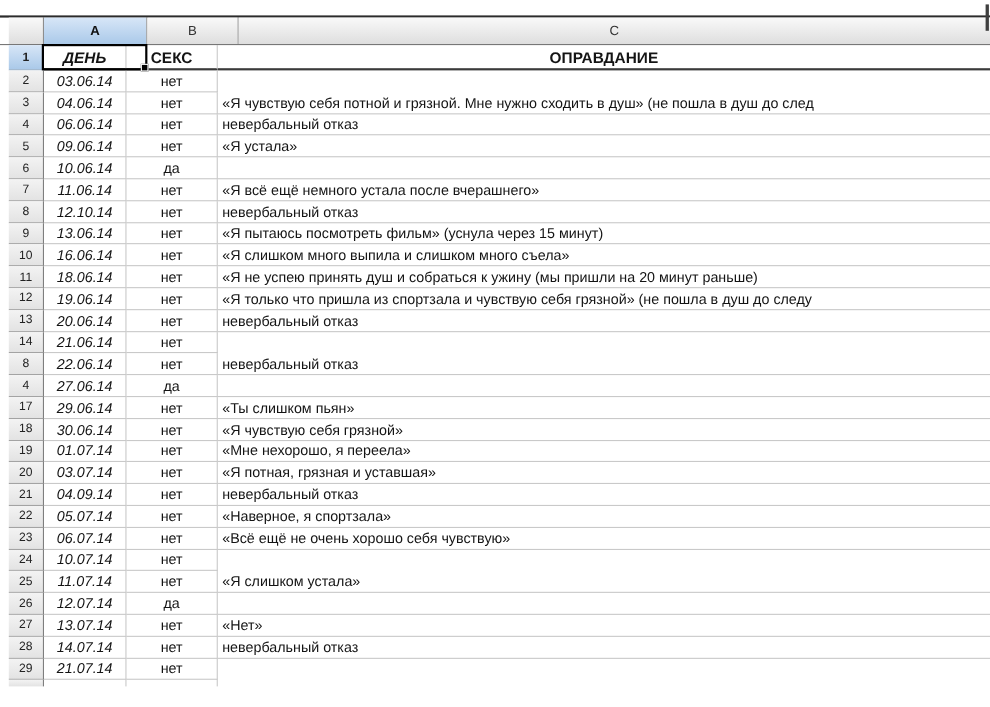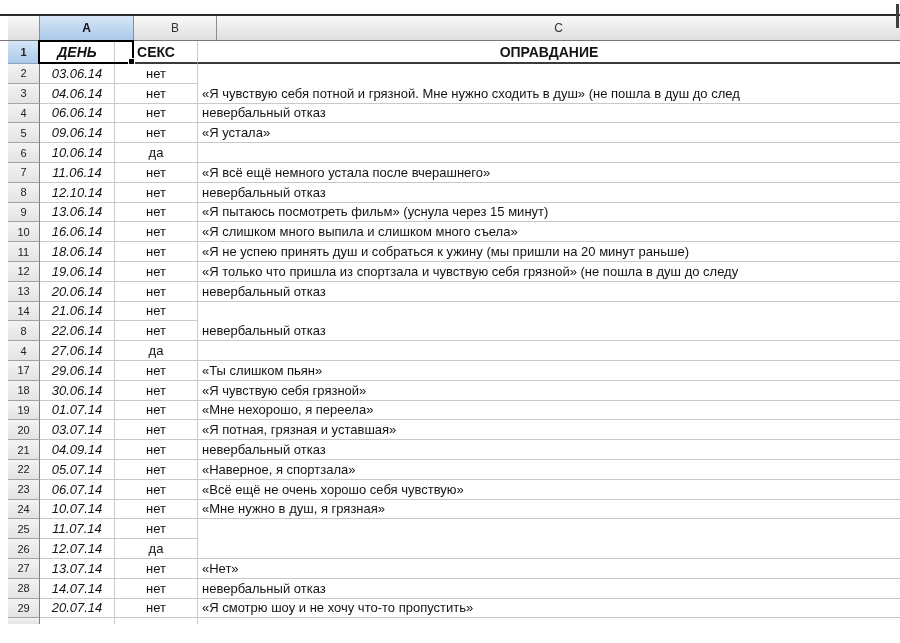--- a/index.html
+++ b/index.html
@@ -214,26 +214,26 @@
         <div class="row">
     <div class="gut">23</div>
     <div class="cell c-day">06.07.14</div>
     <div class="cell c-sex">нет</div>
     <div class="cell c-exc">«Всё ещё не очень хорошо себя чувствую»</div>
   </div>
         <div class="row">
     <div class="gut">24</div>
     <div class="cell c-day">10.07.14</div>
     <div class="cell c-sex">нет</div>
-    <div class="cell c-exc">«Мне нужно в душ, я грязная»</div>
   </div>
         <div class="row">
     <div class="gut">25</div>
     <div class="cell c-day">11.07.14</div>
     <div class="cell c-sex">нет</div>
+    <div class="cell c-exc">«Я слишком устала»</div>
   </div>
         <div class="row">
     <div class="gut">26</div>
     <div class="cell c-day">12.07.14</div>
     <div class="cell c-sex">да</div>
     <div class="cell c-exc"></div>
   </div>
         <div class="row">
     <div class="gut">27</div>
     <div class="cell c-day">13.07.14</div>
@@ -241,23 +241,22 @@
     <div class="cell c-exc">«Нет»</div>
   </div>
         <div class="row">
     <div class="gut">28</div>
     <div class="cell c-day">14.07.14</div>
     <div class="cell c-sex">нет</div>
     <div class="cell c-exc">невербальный отказ</div>
   </div>
         <div class="row">
     <div class="gut">29</div>
-    <div class="cell c-day">20.07.14</div>
-    <div class="cell c-sex">нет</div>
-    <div class="cell c-exc">«Я смотрю шоу и не хочу что-то пропустить»</div>
+    <div class="cell c-day">21.07.14</div>
+    <div class="cell c-sex">нет</div>
   </div>
       </div>
 
     <div class="row row-partial">
       <div class="gut"></div>
       <div class="cell c-day"></div>
       <div class="cell c-sex"></div>
       <div class="cell c-exc"></div>
     </div>
   </div>

